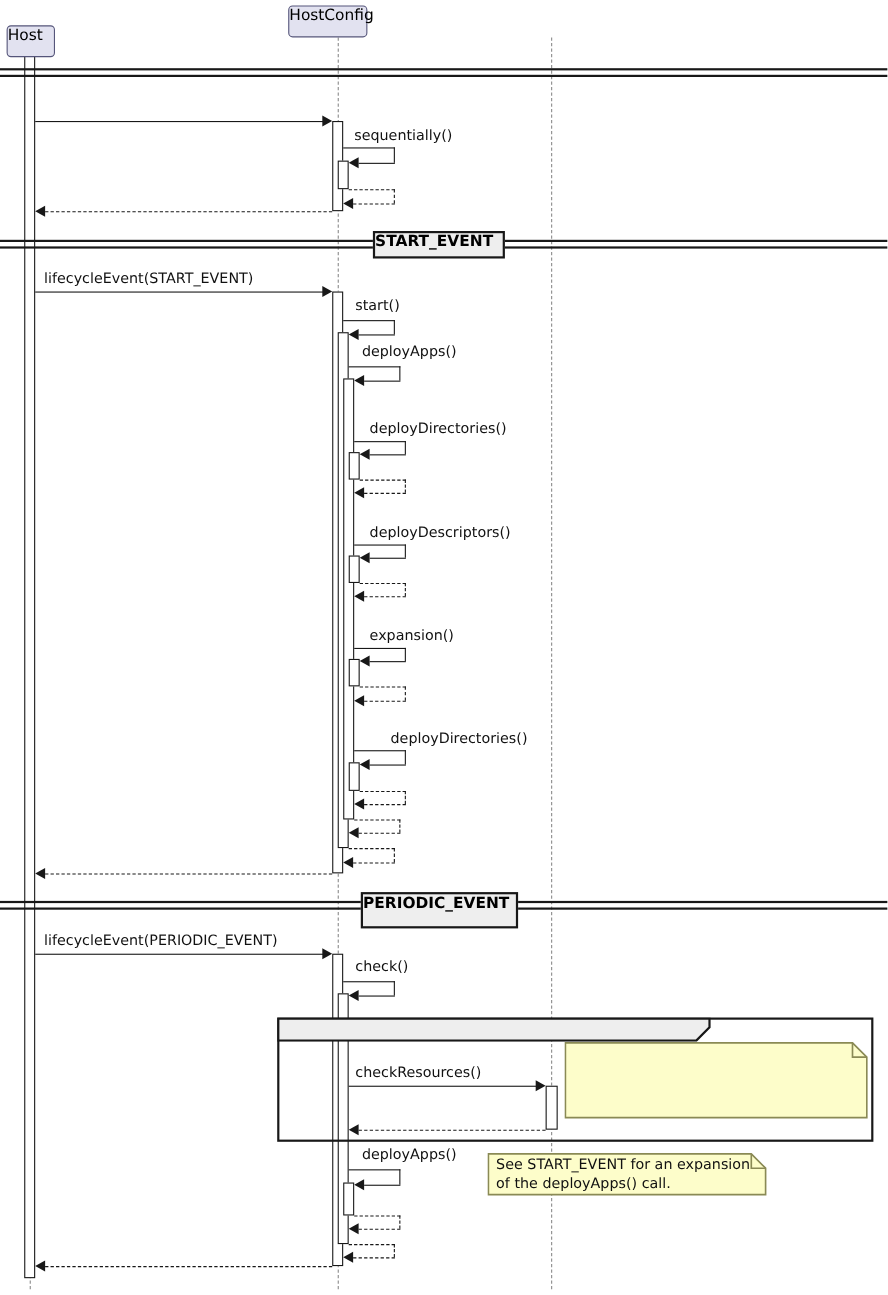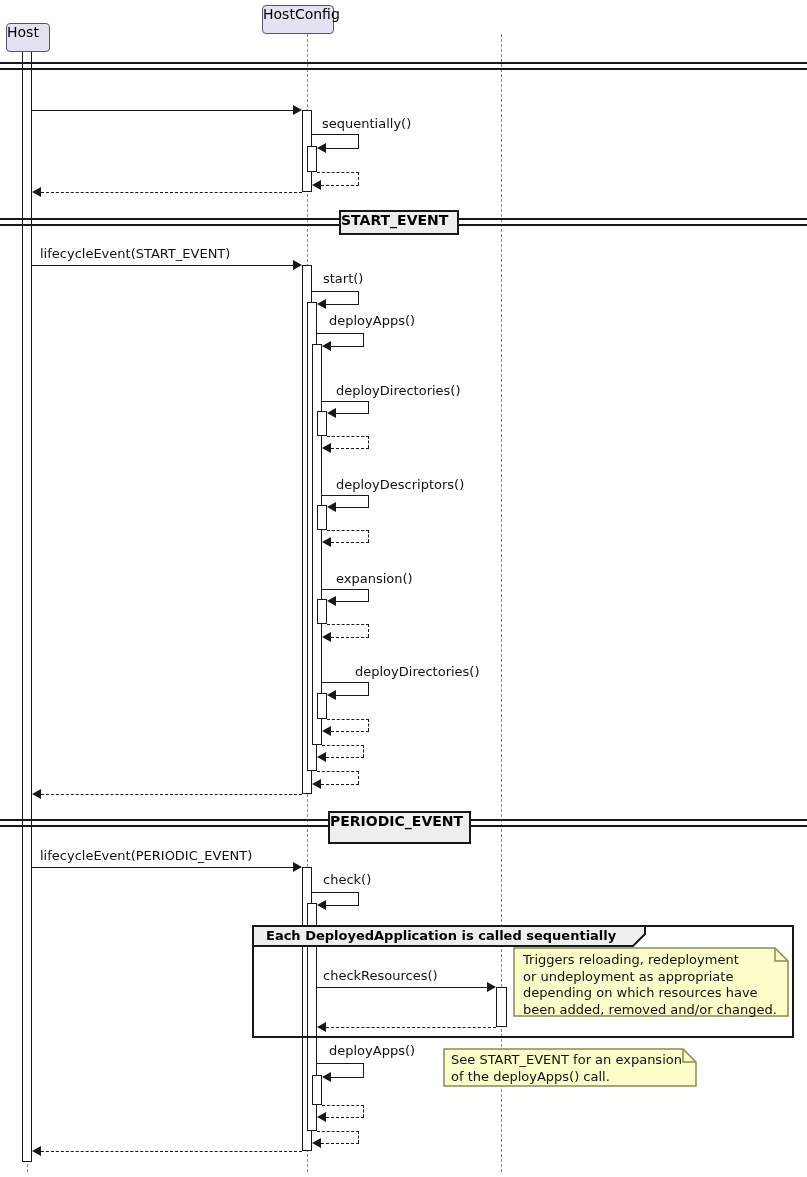--- a/index.html
+++ b/index.html
@@ -171,36 +171,31 @@
   <span class="mlabel z3" style="left:323px;top:872px">check()</span>
   <i class="sl z3" style="left:312px;top:892px;width:47px"></i>
   <i class="sv z3" style="left:358px;top:892px;height:13px"></i>
   <i class="sl z3" style="left:326px;top:905px;width:33px"></i>
   <i class="al z3" style="left:317px;top:900px"></i>
 
   <div class="groupbox z4" style="left:252px;top:925px;width:542px;height:113px"></div>
   <svg class="z5" style="left:252px;top:925px" width="395" height="22" viewBox="0 0 395 22">
     <polygon points="1,1 393,1 393,9 381,21 1,21" fill="#EEEEEE" stroke="#181818" stroke-width="2"></polygon>
   </svg>
-  <span class="grouplabel z5" style="left:266px;top:928px">Each DeployedApplication is called sequentially</span>
 
   <span class="mlabel z5" style="left:323px;top:968px">checkResources()</span>
   <i class="sl z5" style="left:317px;top:987px;width:171px"></i>
   <i class="ar z5" style="left:487px;top:982px"></i>
   <i class="dl z5" style="left:326px;top:1027px;width:170px"></i>
   <i class="al z5" style="left:317px;top:1022px"></i>
 
   <svg class="z6" style="left:513px;top:947px" width="277" height="71" viewBox="0 0 277 71">
     <path d="M1,1 H262 L275,14 V69 H1 Z" fill="#FDFDCA" stroke="#8a8a55" stroke-width="1.5"></path>
     <path d="M262,1 V14 H275" fill="none" stroke="#8a8a55" stroke-width="1.5"></path>
   </svg>
-  <span class="ntext z6" style="left:523px;top:952px">Triggers reloading, redeployment
-or undeployment as appropriate
-depending on which resources have
-been added, removed and/or changed.</span>
 
   <span class="mlabel z3" style="left:329px;top:1043px">deployApps()</span>
   <i class="sl z3" style="left:317px;top:1063px;width:47px"></i>
   <i class="sv z3" style="left:363px;top:1063px;height:14px"></i>
   <i class="sl z3" style="left:331px;top:1077px;width:33px"></i>
   <i class="al z3" style="left:322px;top:1072px"></i>
   <i class="dl z3" style="left:322px;top:1105px;width:42px"></i>
   <i class="dv z3" style="left:363px;top:1105px;height:12px"></i>
   <i class="dl z3" style="left:326px;top:1117px;width:38px"></i>
   <i class="al z3" style="left:317px;top:1112px"></i>

